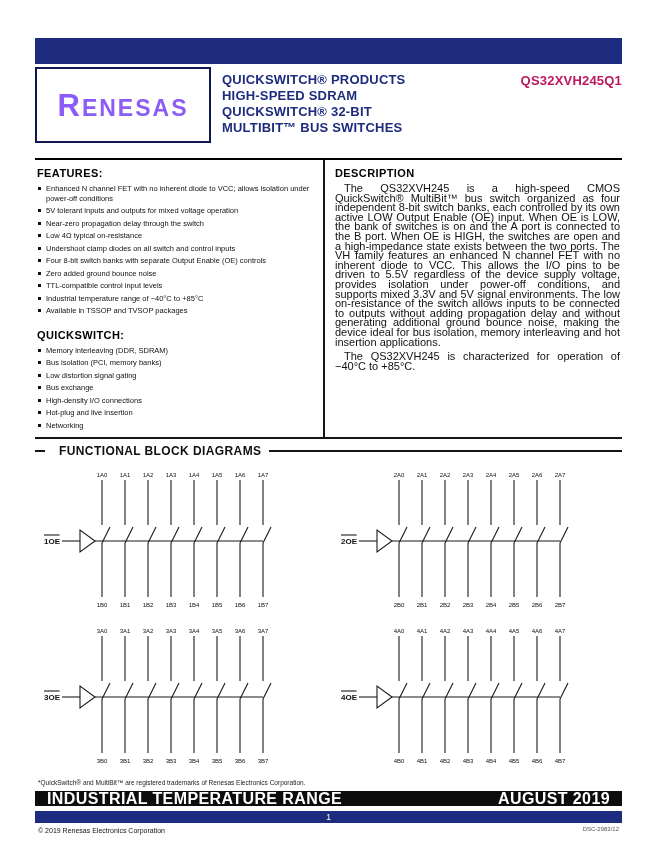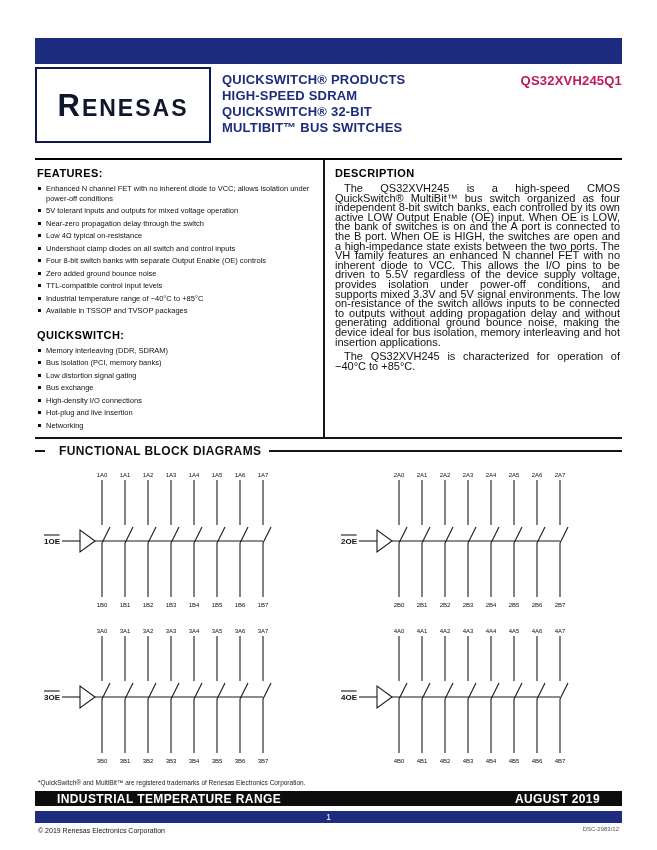--- a/index.html
+++ b/index.html
@@ -3,21 +3,21 @@
 <meta charset="utf-8">
 <style>
   html,body{margin:0;padding:0;background:#e8e8e8;}
   .page{position:relative;width:657px;height:850px;background:#ffffff;margin:0 auto;
         font-family:"Liberation Sans",sans-serif;color:#111;overflow:hidden;}
 
   .topbar{position:absolute;left:35px;right:35px;top:38px;height:26px;background:#1d2c7e;}
 
   .logo-box{position:absolute;left:35px;top:67px;width:176px;height:76px;background:#fff;
             border:2px solid #10194f;box-sizing:border-box;display:flex;align-items:center;justify-content:center;}
-  .logo{color:#0f172a;font-weight:bold;font-size:23px;letter-spacing:2px;line-height:1;}
+  .logo{color:#8b5cf6;font-weight:bold;font-size:23px;letter-spacing:2px;line-height:1;}
   .logo::first-letter{font-size:31px;}
 
   .title-block{position:absolute;left:222px;top:72px;right:35px;}
   .title-line{font-size:13px;font-weight:bold;color:#1d2c7e;line-height:16px;letter-spacing:.2px;}
   .part-number{position:absolute;right:0;top:1px;font-size:13px;font-weight:bold;color:#be185d;letter-spacing:.2px;}
 
   .columns{position:absolute;left:35px;right:35px;top:158px;height:281px;box-sizing:border-box;
            border-top:2px solid #000000;border-bottom:2px solid #151515;display:flex;}
   .col-left{width:290px;box-sizing:border-box;border-right:2px solid #151515;padding:5px 10px 0 2px;}
   .col-right{flex:1;box-sizing:border-box;padding:5px 2px 0 10px;}
@@ -33,22 +33,22 @@
   .bd-head .bd-rule{flex:1;border-top:2px solid #151515;margin-left:8px;}
   .bd-head .bd-rule-l{width:10px;border-top:2px solid #151515;}
 
   .diagrams{position:absolute;left:35px;right:35px;top:466px;display:grid;
             grid-template-columns:1fr 1fr;column-gap:14px;row-gap:8px;gap:8px;}
   .diagram{height:148px;display:flex;align-items:center;justify-content:center;}
 
   .footnote{position:absolute;left:38px;top:779px;font-size:6.5px;color:#222;}
 
   .temp-bar{position:absolute;left:35px;right:35px;top:791px;height:15px;background:#0d0d0d;color:#fff;
-            display:flex;align-items:center;justify-content:space-between;padding:0 22px;box-sizing:border-box;
-            font-size:12px;font-weight:bold;letter-spacing:.4px;}
+            display:flex;align-items:center;justify-content:space-between;padding:0 12px;box-sizing:border-box;
+            font-size:16px;font-weight:bold;letter-spacing:.4px;}
 
   .page-bar{position:absolute;left:35px;right:35px;top:811px;height:12px;background:#1d2c7e;color:#fff;
             text-align:center;font-size:8.5px;line-height:12px;}
 
   .copyright{position:absolute;left:38px;top:827px;font-size:7px;color:#111;}
   .doc-code{position:absolute;right:38px;top:826px;font-size:6px;color:#555;text-align:right;}
 </style>
 </head>
 <body>
 

